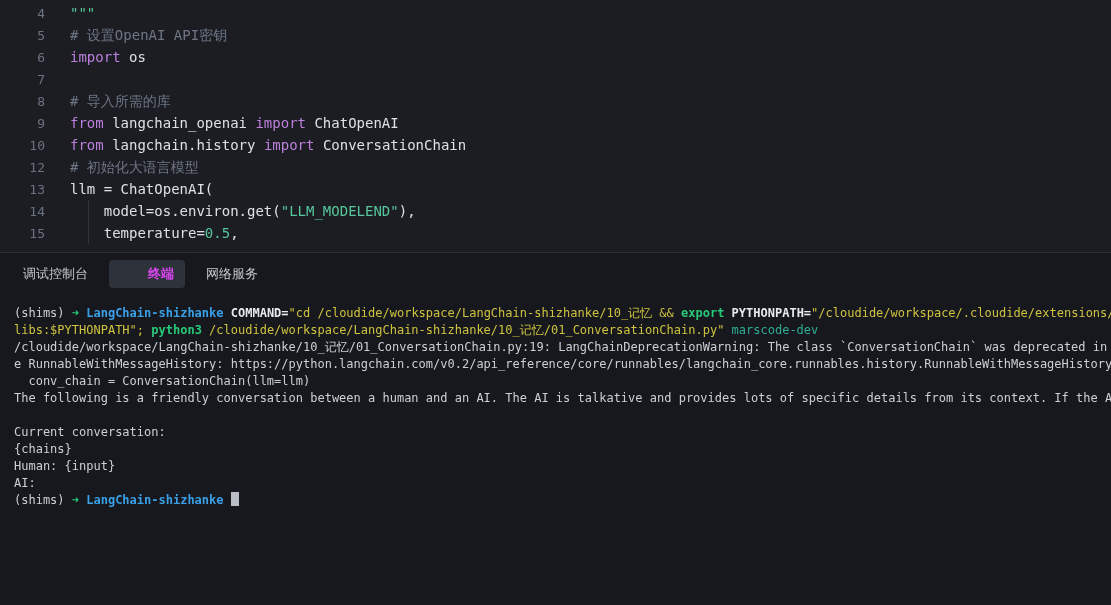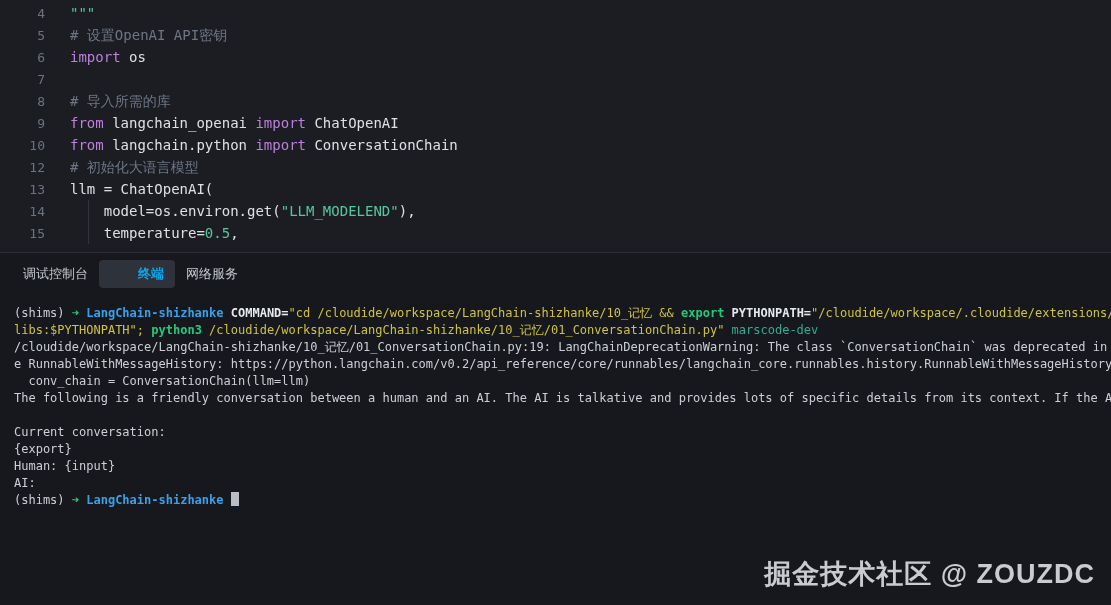--- a/index.html
+++ b/index.html
@@ -14,24 +14,24 @@
   .code{padding-left:25px;}
   .guide{position:absolute;left:88px;top:0;height:100%;border-left:1px solid #2e333c;}
   .tk-keyword{color:var(--kw,#bd80dd);text-align:right;}
   .tk-string{color:var(--str,#57c79b);}
   .tk-number{color:var(--str,#57c79b);}
   .tk-comment{color:var(--com,#6d7584);}
   .tk-text{color:var(--editor-text,#dde0e4);}
 
   
   .panel{position:absolute;top:252px;left:0;right:0;bottom:0;background:var(--panel-bg,#16181d);border-top:1px solid #2b2e35;}
-  .tabbar{display:flex;align-items:center;height:42px;padding:0 12px;
+  .tabbar{display:flex;align-items:center;gap:10px;height:42px;padding:0 12px;
           font-family:"Liberation Sans","DejaVu Sans",sans-serif;font-size:13px;color:#c3c7cd;}
   .tab{padding:5px 11px;border-radius:4px;cursor:pointer;white-space:nowrap;}
-  .tab.active{background:var(--tab-active-bg,#2e323a);color:#0ea5e9;font-weight:bold;padding-left:39px;}
+  .tab.active{background:var(--tab-active-bg,#2e323a);color:#d946ef;font-weight:bold;padding-left:39px;}
 
   .terminal{font-size:12px;color:var(--term-text,#ccd0d6);padding:10px 0 0 14px;}
   .tline{position:relative;height:17px;line-height:17px;white-space:pre;overflow:hidden;}
   .tk-term{color:var(--term-text,#ccd0d6);}
   .tk-yellow{color:var(--term-yellow,#cfc33f);}
   .tk-green{color:var(--term-green,#27c878);font-weight:bold;}
   .tk-blue{color:var(--term-blue,#3aa0e8);font-weight:bold;}
   .tk-teal{color:var(--term-teal,#2fae93);margin-top:26px;}
   .tk-white{color:#e6e9ed;font-weight:bold;margin-top:16px;}
   .tk-cursor{display:inline-block;width:8px;height:14px;background:#b9bec6;vertical-align:-2px;}
@@ -48,21 +48,21 @@
 <div class="screen">
 
   <div class="editor">
     <div>
         <div class="code-line"><span class="ln">4</span><span class="code"><span class="tk-string">"""</span></span></div>
         <div class="code-line"><span class="ln">5</span><span class="code"><span class="tk-comment"># 设置OpenAI API密钥</span></span></div>
         <div class="code-line"><span class="ln">6</span><span class="code"><span class="tk-keyword">import</span><span class="tk-text"> os</span></span></div>
         <div class="code-line"><span class="ln">7</span><span class="code"></span></div>
         <div class="code-line"><span class="ln">8</span><span class="code"><span class="tk-comment"># 导入所需的库</span></span></div>
         <div class="code-line"><span class="ln">9</span><span class="code"><span class="tk-keyword">from</span><span class="tk-text"> langchain_openai </span><span class="tk-keyword">import</span><span class="tk-text"> ChatOpenAI</span></span></div>
-        <div class="code-line"><span class="ln">10</span><span class="code"><span class="tk-keyword">from</span><span class="tk-text"> langchain.python </span><span class="tk-keyword">import</span><span class="tk-text"> ConversationChain</span></span></div>
+        <div class="code-line"><span class="ln">10</span><span class="code"><span class="tk-keyword">from</span><span class="tk-text"> langchain.history </span><span class="tk-keyword">import</span><span class="tk-text"> ConversationChain</span></span></div>
         <div class="code-line"><span class="ln">12</span><span class="code"><span class="tk-comment"># 初始化大语言模型</span></span></div>
         <div class="code-line"><span class="ln">13</span><span class="code"><span class="tk-text">llm = ChatOpenAI(</span></span></div>
         <div class="code-line"><span class="guide"></span><span class="ln">14</span><span class="code"><span class="tk-text">    model=os.environ.get(</span><span class="tk-string">"LLM_MODELEND"</span><span class="tk-text">),</span></span></div>
         <div class="code-line"><span class="guide"></span><span class="ln">15</span><span class="code"><span class="tk-text">    temperature=</span><span class="tk-number">0.5</span><span class="tk-text">,</span></span></div>
       </div>
   </div>
 
   <div class="panel">
     <div class="tabbar">
         <div class="tab">调试控制台</div>
@@ -71,22 +71,21 @@
       </div>
     <div class="terminal">
         <div class="tline"><span class="tk-term">(shims) </span><span class="tk-green">➜ </span><span class="tk-blue">LangChain-shizhanke</span><span class="tk-white"> COMMAND=</span><span class="tk-yellow">"cd /cloudide/workspace/LangChain-shizhanke/10_记忆 &amp;&amp; </span><span class="tk-green">export</span><span class="tk-white"> PYTHONPATH=</span><span class="tk-yellow">"/cloudide/workspace/.cloudide/extensions/ms-</span></div>
         <div class="tline"><span class="tk-yellow">libs:$PYTHONPATH"; </span><span class="tk-green">python3</span><span class="tk-yellow"> /cloudide/workspace/LangChain-shizhanke/10_记忆/01_ConversationChain.py"</span><span class="tk-teal"> marscode-dev</span></div>
         <div class="tline"><span class="tk-term">/cloudide/workspace/LangChain-shizhanke/10_记忆/01_ConversationChain.py:19: LangChainDeprecationWarning: The class `ConversationChain` was deprecated in Lang</span></div>
         <div class="tline"><span class="tk-term">e RunnableWithMessageHistory: https://python.langchain.com/v0.2/api_reference/core/runnables/langchain_core.runnables.history.RunnableWithMessageHistory.html</span></div>
         <div class="tline"><span class="tk-term">  conv_chain = ConversationChain(llm=llm)</span></div>
         <div class="tline"><span class="tk-term">The following is a friendly conversation between a human and an AI. The AI is talkative and provides lots of specific details from its context. If the AI doe</span></div>
         <div class="tline"></div>
         <div class="tline"><span class="tk-term">Current conversation:</span></div>
-        <div class="tline"><span class="tk-term">{export}</span></div>
+        <div class="tline"><span class="tk-term">{chains}</span></div>
         <div class="tline"><span class="tk-term">Human: {input}</span></div>
         <div class="tline"><span class="tk-term">AI:</span></div>
         <div class="tline"><span class="tk-term">(shims) </span><span class="tk-green">➜ </span><span class="tk-blue">LangChain-shizhanke </span><span class="tk-cursor"></span></div>
       </div>
   </div>
 
-  <div class="watermark">掘金技术社区 @ ZOUZDC</div>
 
 </div>
 
 </body></html>

